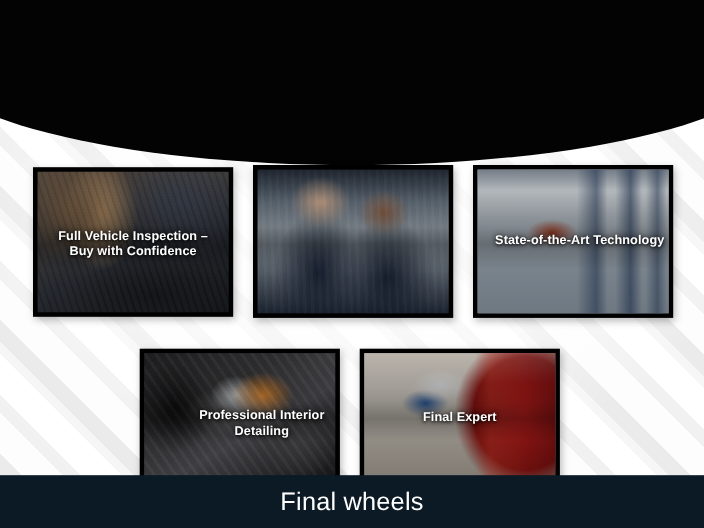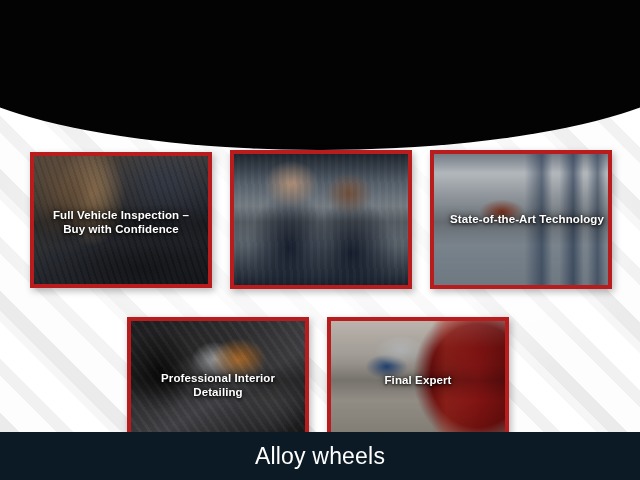--- a/index.html
+++ b/index.html
@@ -63,21 +63,21 @@
     position: absolute;
     left: 70px;
     top: 150px;
     width: 640px;
     height: 150px;
   }
 
   
   .card {
     position: absolute;
-    background: #b91c1c;
+    background: #000000;
     padding: 4px;
     box-shadow: 2px 3px 7px rgba(0,0,0,0.28);
     z-index: 5;
   }
   .card-photo {
     position: relative;
     width: 100%;
     height: 100%;
     overflow: hidden;
   }
@@ -201,21 +201,21 @@
     position: absolute; inset: 0;
     background:
       linear-gradient(90deg, rgba(190,60,45,0) 58%, rgba(215,70,50,0.35) 66%, rgba(120,18,16,0.25) 86%, rgba(80,10,10,0.35) 100%),
       linear-gradient(180deg, rgba(255,255,255,0.22) 0%, rgba(255,255,255,0) 24%);
   }
 
   
   #cap-0 { top: 52px; }
   #cap-1 { top: 58px; }
   #cap-2 { top: 58px; text-align: right; }
-  #cap-3 { top: 50px; }
+  #cap-3 { top: 50px; margin-left: 20px; }
   #cap-4 { top: 52px; }
 
   
   #caption-bar {
     position: absolute;
     left: 0;
     bottom: 0;
     width: 640px;
     height: 48px;
     background: #0b1a25;
@@ -279,16 +279,16 @@
 
   <div class="card" id="card-4">
     <div class="card-photo">
       <div class="ph ph-final"></div>
       <div class="card-scrim"></div>
       <div class="card-caption" id="cap-4">Final Expert</div>
     </div>
   </div>
 
   <div id="caption-bar">
-    <span id="caption-text">Alloy wheels</span>
+    <span id="caption-text">Final wheels</span>
   </div>
 
 </div>
 
 </body></html>

